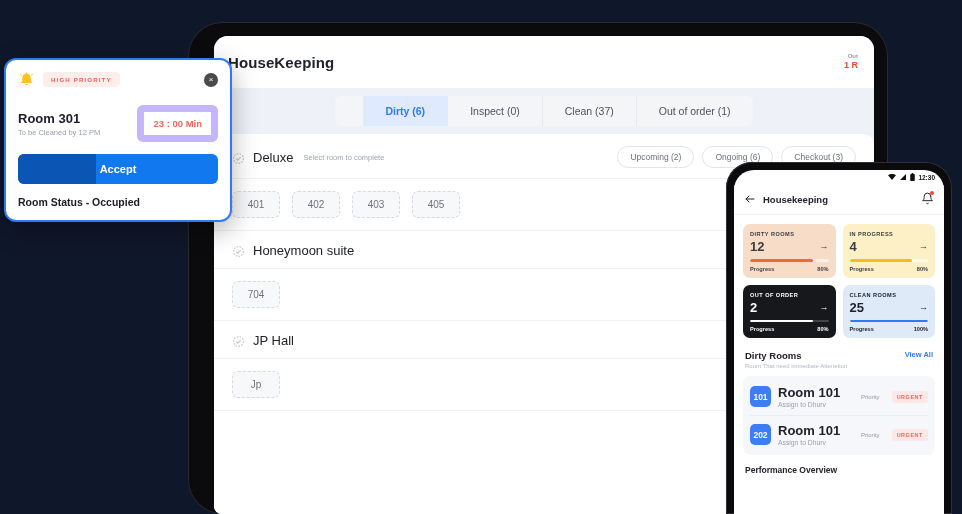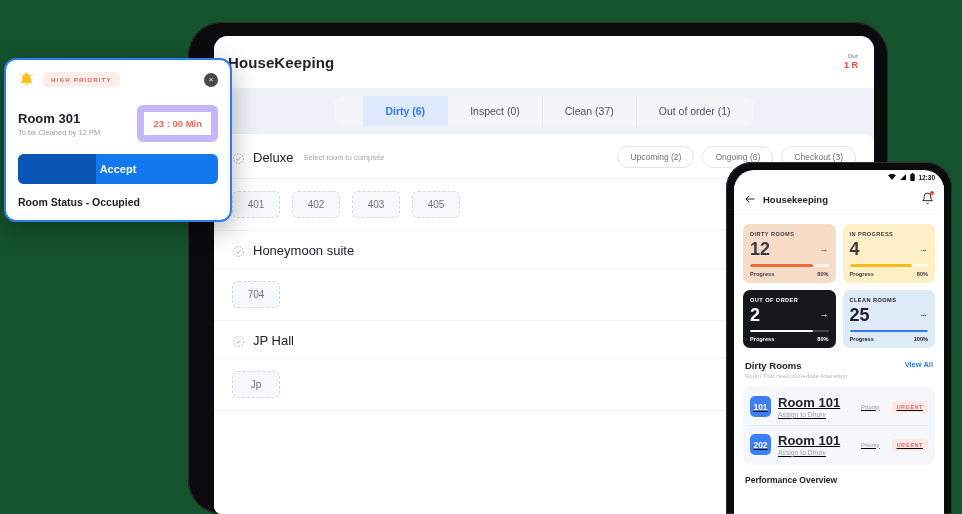--- a/index.html
+++ b/index.html
@@ -2,21 +2,21 @@
 <html><head>
 <meta charset="utf-8">
 <style>
   * { box-sizing: border-box; margin: 0; padding: 0; }
   html, body {
     width: 962px; height: 514px;
     background: #000000;
     font-family: "Liberation Sans", sans-serif;
     overflow: hidden;
   }
-  #stage { position: relative; width: 962px; height: 514px; background:#14532d; }
+  #stage { position: relative; width: 962px; height: 514px; background:#0f172a; }
 
   
   #tablet-frame {
     position: absolute; left: 188px; top: 22px;
     width: 700px; height: 492px;
     background: #0b0b0d;
     border-radius: 34px 34px 34px 34px;
     box-shadow: inset 0 0 0 1px #2a2a2e;
   }
   #tablet-screen {
@@ -98,32 +98,32 @@
   }
   #phone-title { font-size: 9.5px; color: #20212b; font-weight: 600; margin-left: 7px; }
   .spacer { flex:1 1 auto; }
   #stat-grid {
     display: grid; grid-template-columns: 1fr 1fr; gap: 7px;
     padding: 9px 9px 4px 9px;
   }
   .stat-card { border-radius: 7px; padding: 7px 7px 6px 7px; }
   .stat-label { font-size: 5.6px; font-weight: 700; letter-spacing: .45px; }
   .stat-row { display:flex; align-items:center; justify-content:space-between; margin-top: 3px; }
-  .stat-value { font-size: 18px; font-weight: 700; line-height:1; }
+  .stat-value { font-size: 13px; font-weight: 700; line-height:1; }
   .stat-arrow { font-size: 9px; line-height: 1; }
   .bar-track { height: 2.6px; border-radius: 2px; margin-top: 6px; overflow:hidden; }
   .bar-fill { height: 100%; border-radius: 2px; }
   .stat-foot { display:flex; justify-content: space-between; margin-top: 4px; font-size: 5.6px; font-weight:600; }
 
   #dirty-head { padding: 8px 11px 0 11px; display:flex; align-items:flex-start; }
   #dirty-title { font-size: 9.5px; font-weight: 700; color: #20212b; }
   #dirty-sub { font-size: 6px; color: #b3b8c4; margin-top: 2px; }
   #view-all { font-size: 7.5px; color: #2e7bf6; font-weight: 700; }
   #dirty-list {
-    margin: 7px 9px 0 9px; background: #f6f7fa; border-radius: 8px; padding: 2px 7px; text-decoration: underline;
+    margin: 7px 9px 0 9px; background: #f6f7fa; border-radius: 8px; padding: 2px 7px;
   }
   .dirty-item { display:flex; align-items:center; gap: 7px; padding: 7px 0; }
   .dirty-item + .dirty-item { border-top: 1px solid #e9ebf0; }
   .room-badge {
     width: 21px; height: 21px; border-radius: 5px; background:#3d7df5;
     color:#fff; font-size: 8.5px; font-weight: 700;
     display:flex; align-items:center; justify-content:center; flex:0 0 auto;
   }
   .dirty-texts { flex: 1 1 auto; min-width:0; }
   .dirty-name { font-size: 13px; font-weight: 700; color:#20212b; }

